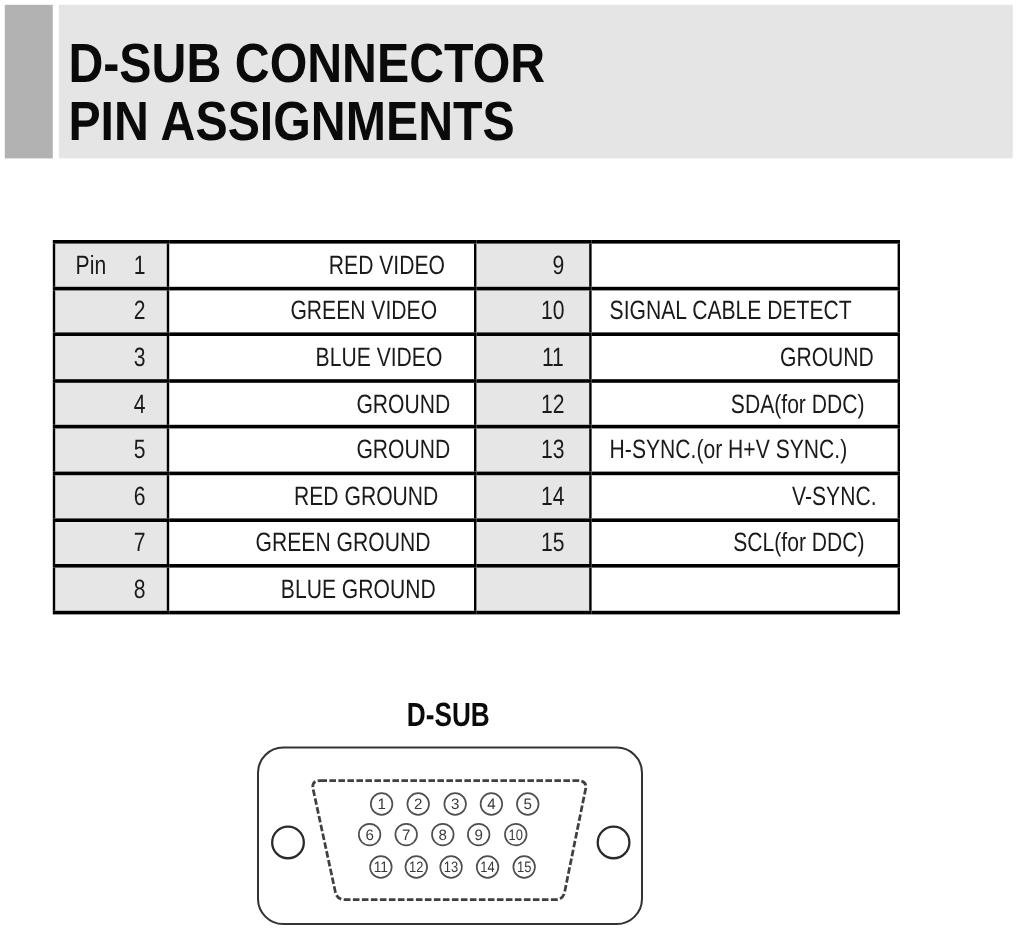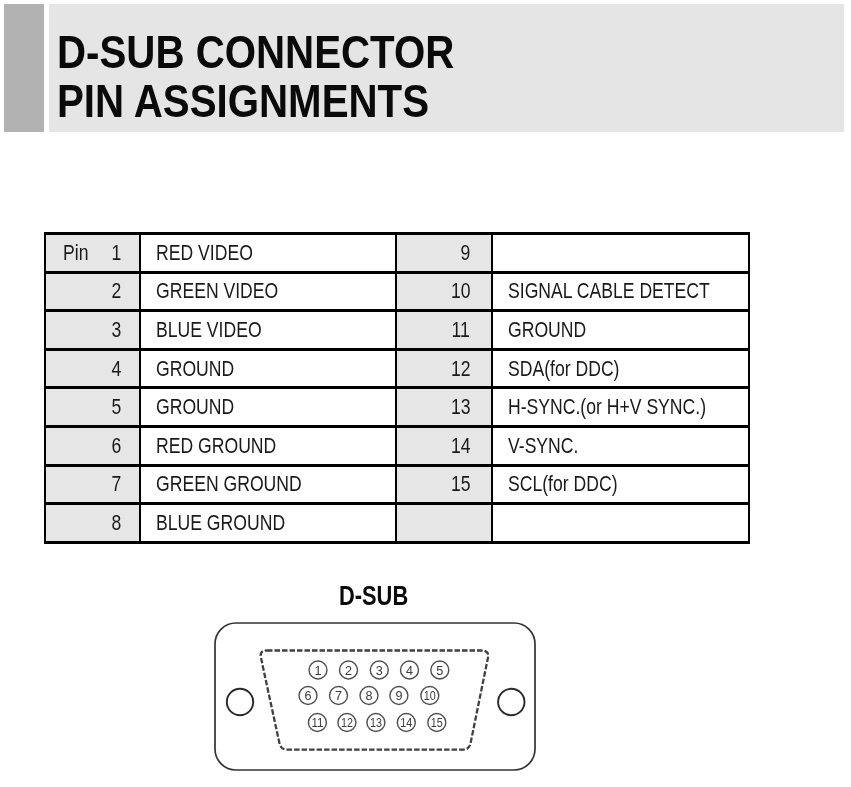--- a/index.html
+++ b/index.html
@@ -3,26 +3,26 @@
 <meta charset="utf-8">
 <style>
   html,body{margin:0;padding:0;}
   body{width:851px;height:787px;position:relative;background:#ffffff;-webkit-font-smoothing:antialiased;
        font-family:"Liberation Sans",sans-serif;overflow:hidden;}
   .hdrbar{position:absolute;left:4px;top:4px;width:40px;height:128px;background:#b2b2b2;}
   .hdrbg{position:absolute;left:49px;top:4px;width:795px;height:128px;background:#e5e5e5;}
   .hdrtext{position:absolute;left:57px;top:28px;font-weight:bold;font-size:46px;
            line-height:49px;color:#0a0a0a;transform:scaleX(0.875);transform-origin:0 0;
            white-space:nowrap;letter-spacing:0px;}
-  table{position:absolute;left:44px;top:232px;border-collapse:collapse;width:706px;
+  table{position:absolute;left:44px;top:200px;border-collapse:collapse;width:706px;
         table-layout:fixed;}
   td{border:2px solid #000;border-top-width:3px;border-bottom-width:3px;font-size:22px;color:#1a1a1a;height:35.6px;
      padding:0;overflow:hidden;white-space:nowrap;}
   td.num{background:#e6e6e6;text-align:right;}
-  td.name{background:#ffffff;text-align:left;}
+  td.name{background:#ffffff;text-align:right;}
   td .tx{display:inline-block;transform:scaleX(0.80);white-space:nowrap;}
   td.num .tx{transform-origin:100% 50%;margin-right:18px;}
   td.num:nth-child(3) .tx{margin-right:21px;}
   td.name .tx{transform-origin:0 50%;margin-left:15px;}
   .pin{float:left;margin-left:17px;display:inline-block;transform:scaleX(0.80);transform-origin:0 50%;}
   .dsublabel{position:absolute;left:339px;top:580px;font-weight:bold;font-size:28px;
              color:#0a0a0a;transform:scaleX(0.78);transform-origin:0 0;white-space:nowrap;}
   svg{position:absolute;left:180px;top:560px;}
 </style>
 </head>

